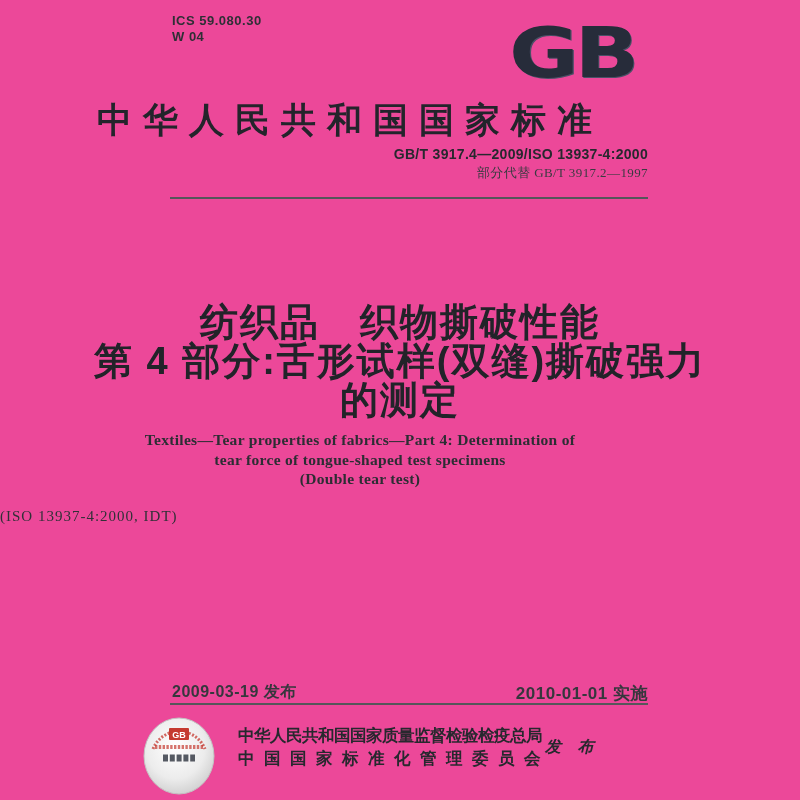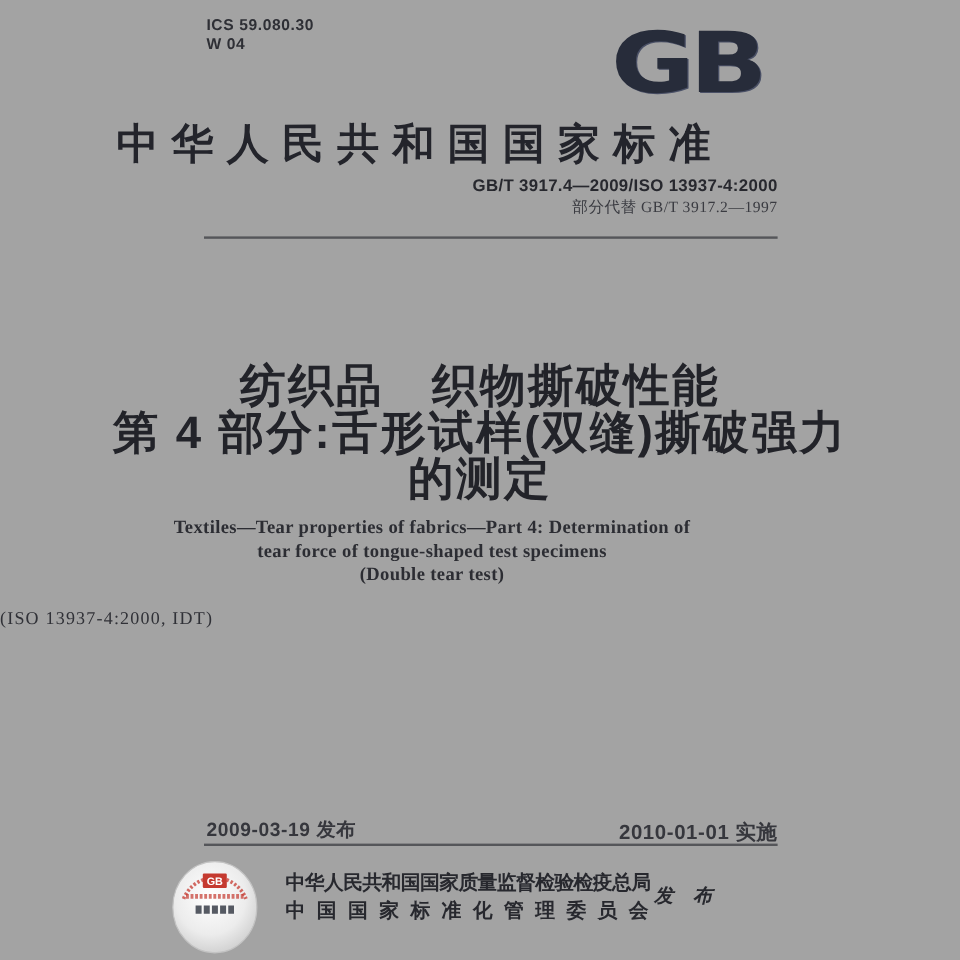--- a/index.html
+++ b/index.html
@@ -1,19 +1,19 @@
 <!DOCTYPE html>
 <html><head>
 <meta charset="utf-8">
 <style>
   html,body{margin:0;padding:0;}
   #page{
     position:relative;
     width:800px;height:800px;
-    background:#a3a3a3;
+    background:#ec4899;
     overflow:hidden;
     font-family:"Liberation Sans", sans-serif;
     color:#26272d;
   }
   
   .ics{
     position:absolute;left:172px;top:13px;
     font-size:13px;font-weight:bold;line-height:16px;
     letter-spacing:.5px;color:#2e2f35;
   }

